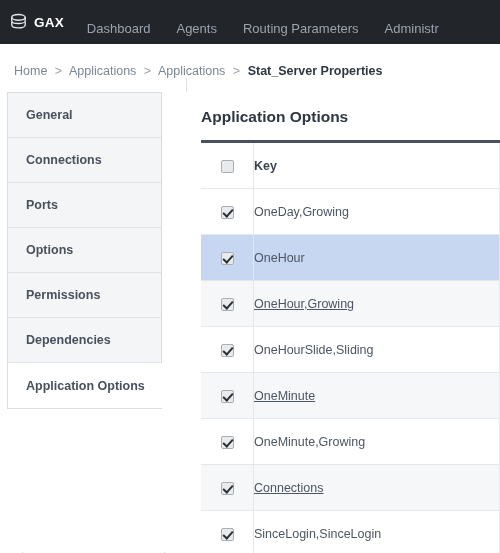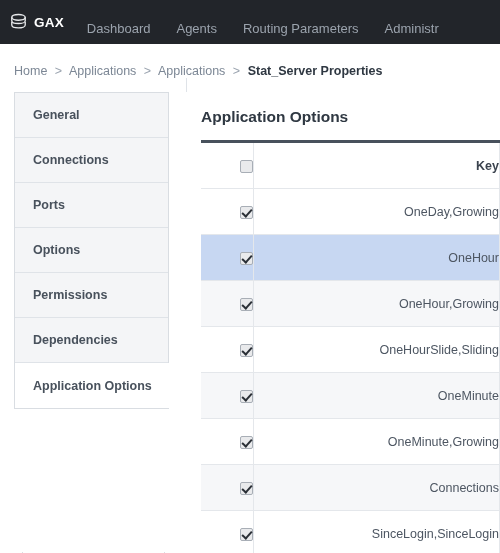--- a/index.html
+++ b/index.html
@@ -91,21 +91,21 @@
 
   
   .content {
     position: relative;
     margin-top: 14px;
   }
 
   
   .sidebar {
     position: absolute;
-    left: 14px;
+    left: 7px;
     top: 0;
     width: 155px;
     border: 1px solid #d9dde2;
     background: #f4f5f7;
     box-sizing: border-box;
   }
   .side-item {
     height: 45px;
     display: flex;
     align-items: center;
@@ -162,38 +162,37 @@
     width: 100%;
     border-collapse: collapse;
     table-layout: fixed;
   }
   .opt-table th, .opt-table td {
     border-bottom: 1px solid #e4e7eb;
     border-right: 1px solid #e4e7eb;
     padding: 0;
     height: 45px;
     vertical-align: middle;
-    text-align: right;
   }
   .col-check { width: 52px; }
   .th-key, .td-key {
     padding-left: 34px;
     font-size: 12.5px;
     color: #4d5662;
     text-align: left;
     white-space: nowrap;
   }
   .th-key {
     font-weight: bold;
     color: #3b434e;
   }
   .cell-center {
     text-align: center;
   }
-  tr.alt td { background: #f6f7f9; }
+  tr.alt td { background: #f6f7f9; text-decoration: underline; }
   tr.selected td { background: #c7d7f2; margin-top: 30px; }
 
   
   .cb {
     display: inline-block;
     width: 13px;
     height: 13px;
     border: 1px solid #a8aeb6;
     border-radius: 2px;
     background: #e9eaec;

